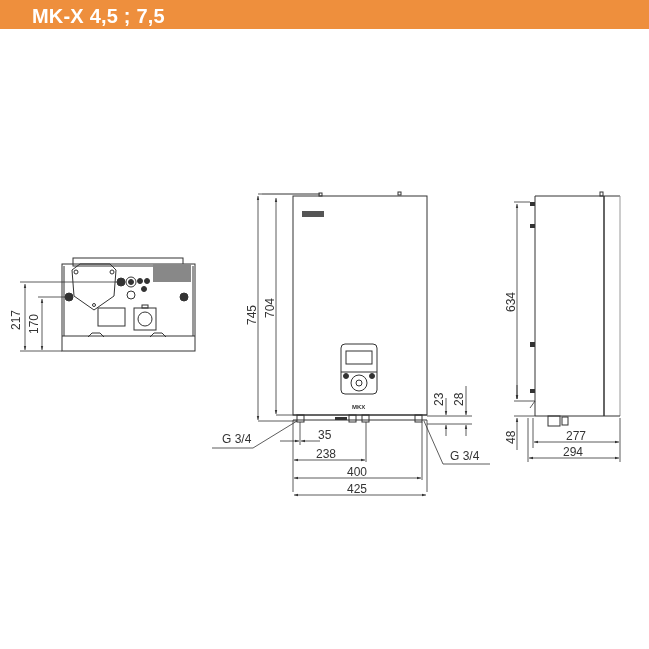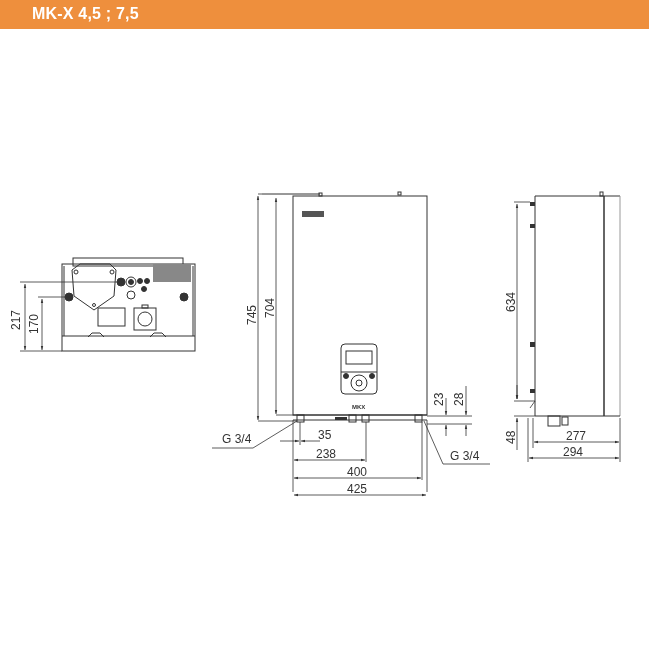--- a/index.html
+++ b/index.html
@@ -1,18 +1,18 @@
 <!DOCTYPE html>
 <html><head>
 <meta charset="utf-8">
 <style>
   html,body{margin:0;padding:0;background:#ffffff;}
   body{width:649px;height:649px;position:relative;overflow:hidden;font-family:"Liberation Sans",sans-serif;}
   .header{position:absolute;left:0;top:0;width:649px;height:29px;background:#ee8f3d;}
-  .title{position:absolute;left:32px;top:5px;color:#ffffff;font-weight:bold;font-size:16px;letter-spacing:0.2px;}
+  .title{position:absolute;left:32px;top:5px;color:#ffffff;font-weight:bold;font-size:20px;letter-spacing:0.2px;}
   svg{position:absolute;left:0;top:0;}
   .dim{font-family:"Liberation Sans",sans-serif;font-size:12px;fill:#333333;}
 </style>
 </head>
 <body>
 
 <div class="header">
   <span class="title">MK-X 4,5 ; 7,5</span>
 </div>
 

